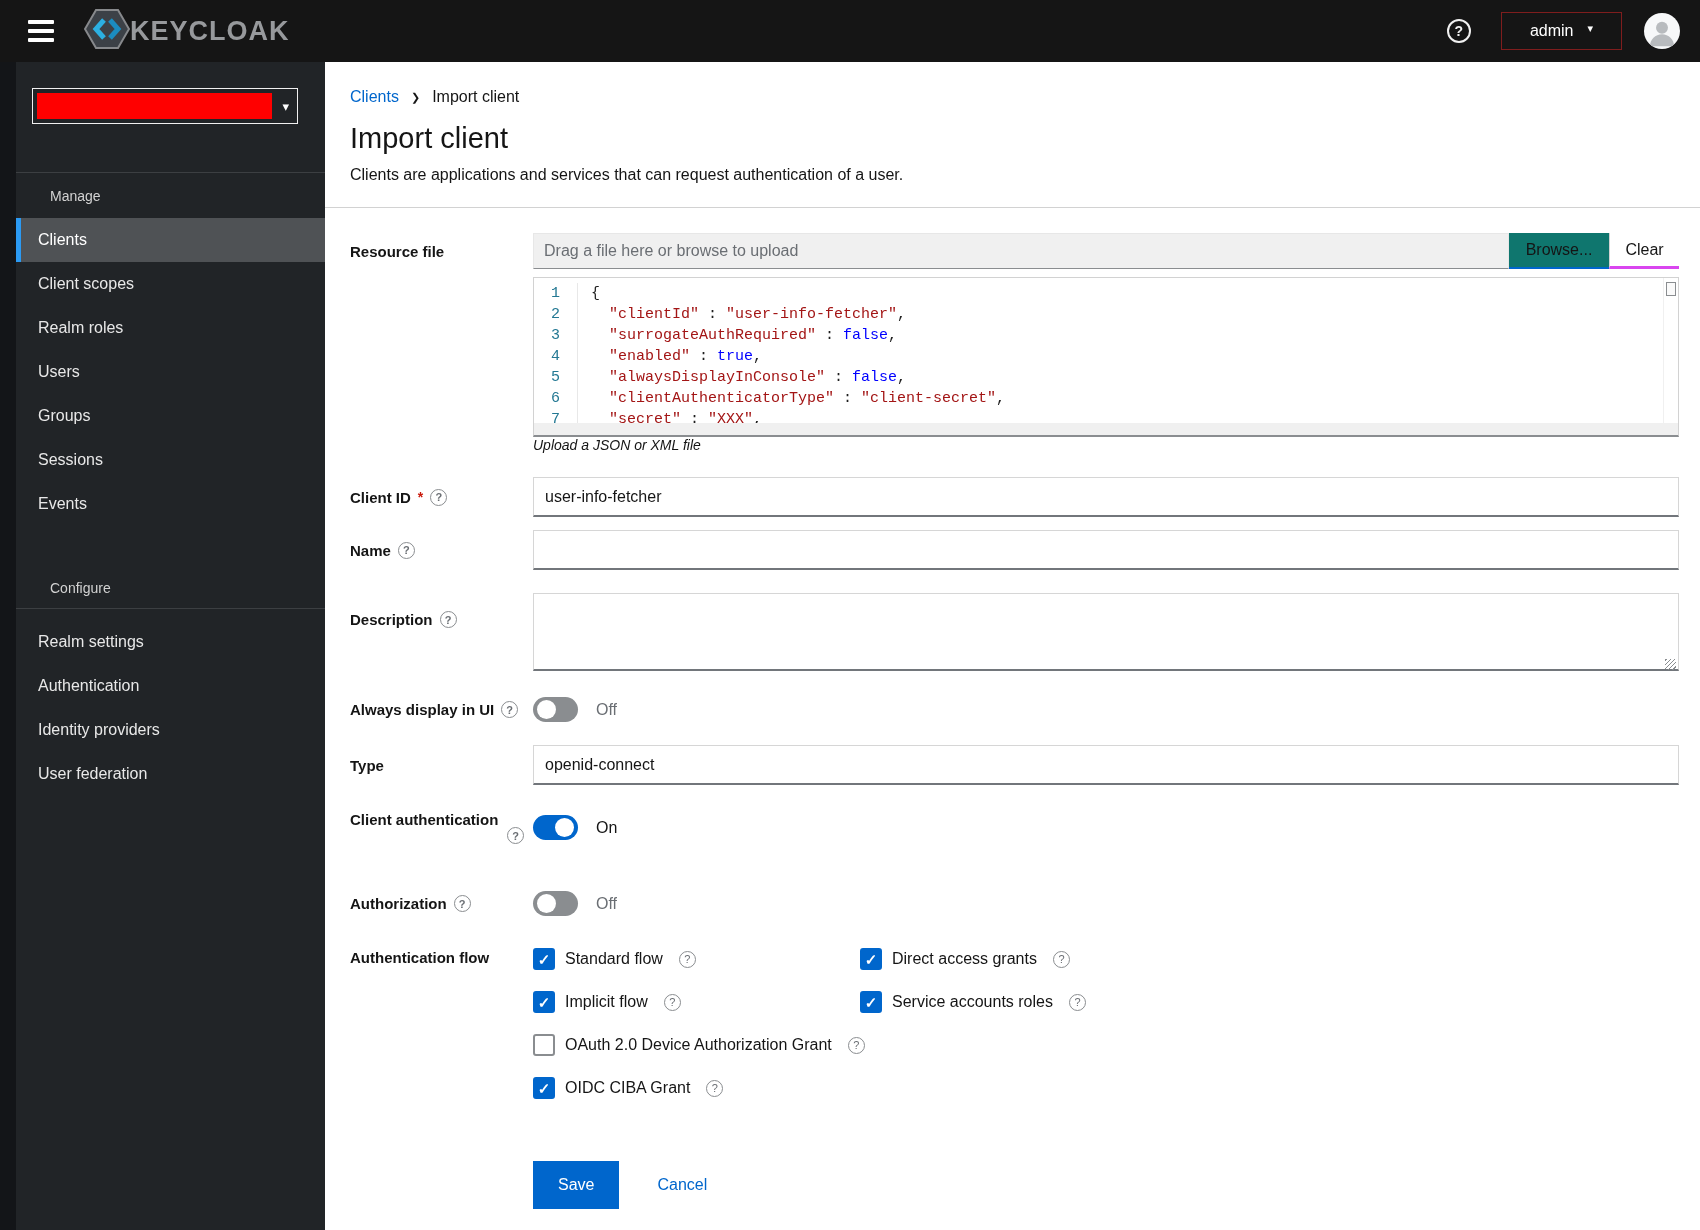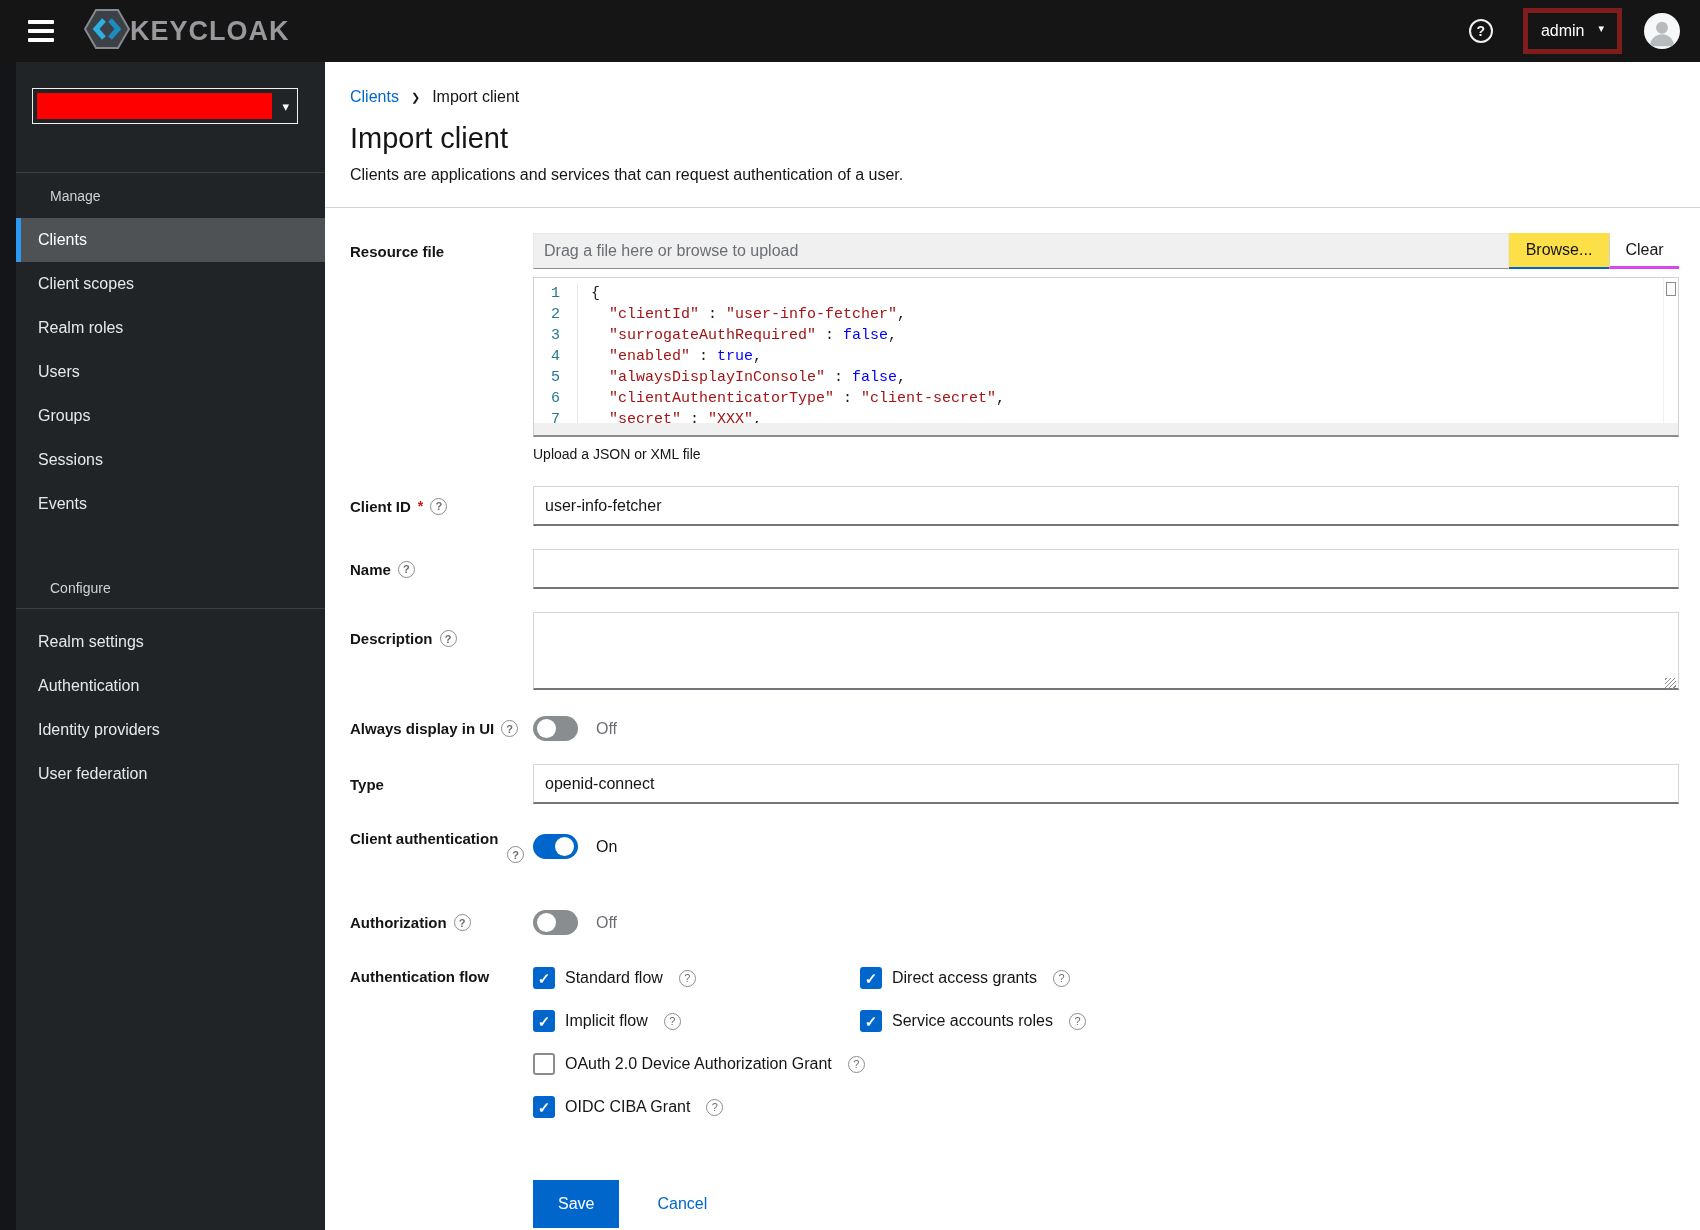--- a/index.html
+++ b/index.html
@@ -11,22 +11,22 @@
   .masthead { position:absolute; top:0; left:0; width:1700px; height:62px;
     background:#151515; display:flex; align-items:center; }
   .burger { margin-left:28px; width:26px; display:flex; flex-direction:column; gap:5px; cursor:pointer; }
   .burger i { display:block; height:4px; background:#fff; border-radius:1px; }
   .brand { display:flex; align-items:center; margin-left:30px; gap:0; }
   .brand-text { font-size:27px; font-weight:bold; color:#97999c; letter-spacing:1px; }
   .mast-right { margin-left:auto; display:flex; align-items:center; }
   .help-circle { width:24px; height:24px; border:2px solid #f0f0f0; border-radius:50%;
     color:#f0f0f0; font-size:14px; font-weight:bold; display:flex; align-items:center;
     justify-content:center; cursor:pointer; }
-  .user-menu { margin-left:30px; border:5px solid #7f1d1d; color:#fff; font-size:16px;
-    padding:9px 13px; display:flex; gap:14px; cursor:pointer; }
+  .user-menu { margin-left:30px; border:1px solid #7f1d1d; color:#fff; font-size:16px;
+    padding:9px 28px; display:flex; gap:14px; cursor:pointer; }
   .user-menu .caret { font-size:11px; color:#fff; }
   .avatar { margin:0 20px 0 22px; width:36px; height:36px; border-radius:50%;
     background:#f7f8f9; overflow:hidden; display:flex; align-items:flex-end; justify-content:center; cursor:pointer; }
 
   
   .sidebar { position:absolute; top:62px; left:0; width:325px; bottom:0; background:#212427; }
   .sidebar-strip { position:absolute; left:0; top:0; bottom:0; width:16px; background:#131518; }
   .realm-select { position:absolute; left:32px; top:26px; width:266px; height:36px;
     border:1px solid #f0f0f0; display:flex; align-items:center; padding:4px 8px 4px 4px; cursor:pointer; }
   .realm-red { flex:1; height:100%; background:#ff0000; }
@@ -56,42 +56,42 @@
   .flabel .txt { font-weight:bold; }
   .req { color:#c9190b; font-size:14px; }
   .qicon { width:17px; height:17px; border:1px solid #8a8d90; border-radius:50%; color:#6a6e73;
     font-size:11px; display:inline-flex; align-items:center; justify-content:center; flex:none; cursor:pointer; }
   .ffield { flex:1; }
 
   
   .upload-bar { display:flex; height:36px; }
   .upload-name { flex:1; background:#f0f0f0; border:1px solid #e7e7e7; border-bottom:1px solid #8a8d90;
     display:flex; align-items:center; padding:0 10px; font-size:16px; color:#6a6e73; cursor:pointer; }
-  .btn-browse { width:100px; background:#fde047; border:none; border-bottom:2px solid #0066cc;
+  .btn-browse { width:100px; background:#0f766e; border:none; border-bottom:2px solid #0066cc;
     font-size:16px; color:#151515; cursor:pointer; font-family:inherit; }
   .btn-clear { width:70px; background:#fff; border:none; border-left:1px solid #d2d2d2;
     border-bottom:3px solid #d946ef; font-size:16px; color:#151515; cursor:pointer; font-family:inherit; }
 
   
   .editor { position:relative; margin-top:8px; background:#fff; border:1px solid #d2d2d2;
     border-bottom:2px solid #8a8d90; height:160px; overflow:hidden; }
   .ed-lines { padding-top:5px; }
   .ed-line { display:flex; font-family:"Liberation Mono","DejaVu Sans Mono",monospace;
     font-size:15px; line-height:21px; white-space:pre; }
   .ed-num { width:44px; flex:none; text-align:center; color:#237893;
     border-right:1px solid #e8e8e8; margin-right:13px; }
   .ed-code .tok-s { color:#a31515; }
   .ed-code .tok-b { color:#0000ff; }
   .ed-code .tok-p { color:#1e1e1e; }
   .ed-vtrack { position:absolute; right:0; top:0; bottom:12px; width:15px; background:#fff;
     border-left:1px solid #f0f0f0; cursor:pointer; }
   .ed-vthumb { position:absolute; right:2px; top:4px; width:10px; height:14px;
     border:1px solid #8a8d90; background:#fafafa; }
   .ed-htrack { position:absolute; left:0; right:0; bottom:0; height:12px; background:#f0f0f0; cursor:pointer; }
-  .helper { margin-top:9px; font-size:14px; color:#151515; }
+  .helper { font-size:14px; color:#151515;font-style:italic; }
 
   
   .pf-input { width:100%; height:40px; background:#fff; border:1px solid #d6d6d6;
     border-bottom:2px solid #72767b; font-size:16px; color:#151515; padding:0 11px;
     font-family:inherit; }
   .pf-textarea { width:100%; height:78px; background:#fff; border:1px solid #d6d6d6;
     border-bottom:2px solid #72767b; font-size:16px; padding:8px 11px; resize:none; font-family:inherit; }
   .ta-wrap { position:relative; }
   .ta-resize { position:absolute; right:3px; bottom:5px; width:11px; height:11px;
     background:repeating-linear-gradient(-45deg, transparent 0 2px, #8a8d90 2px 3px); }
@@ -248,21 +248,21 @@
 
       <div class="frow" style="margin-top:24px">
         <div class="flabel">
           <span class="txt">Client ID</span>
           <span class="req">*</span>
           <span class="qicon">?</span>
         </div>
         <div class="ffield"><input class="pf-input" value="user-info-fetcher" style=""></div>
       </div>
 
-      <div class="frow" style="margin-top:23px">
+      <div class="frow" style="margin-top:13px">
         <div class="flabel">
           <span class="txt">Name</span>
           <span class="qicon">?</span>
         </div>
         <div class="ffield"><input class="pf-input" value="" style=""></div>
       </div>
 
       <div class="frow top" style="margin-top:23px">
         <div class="flabel" style="margin-top:18px">
           <span class="txt">Description</span>

